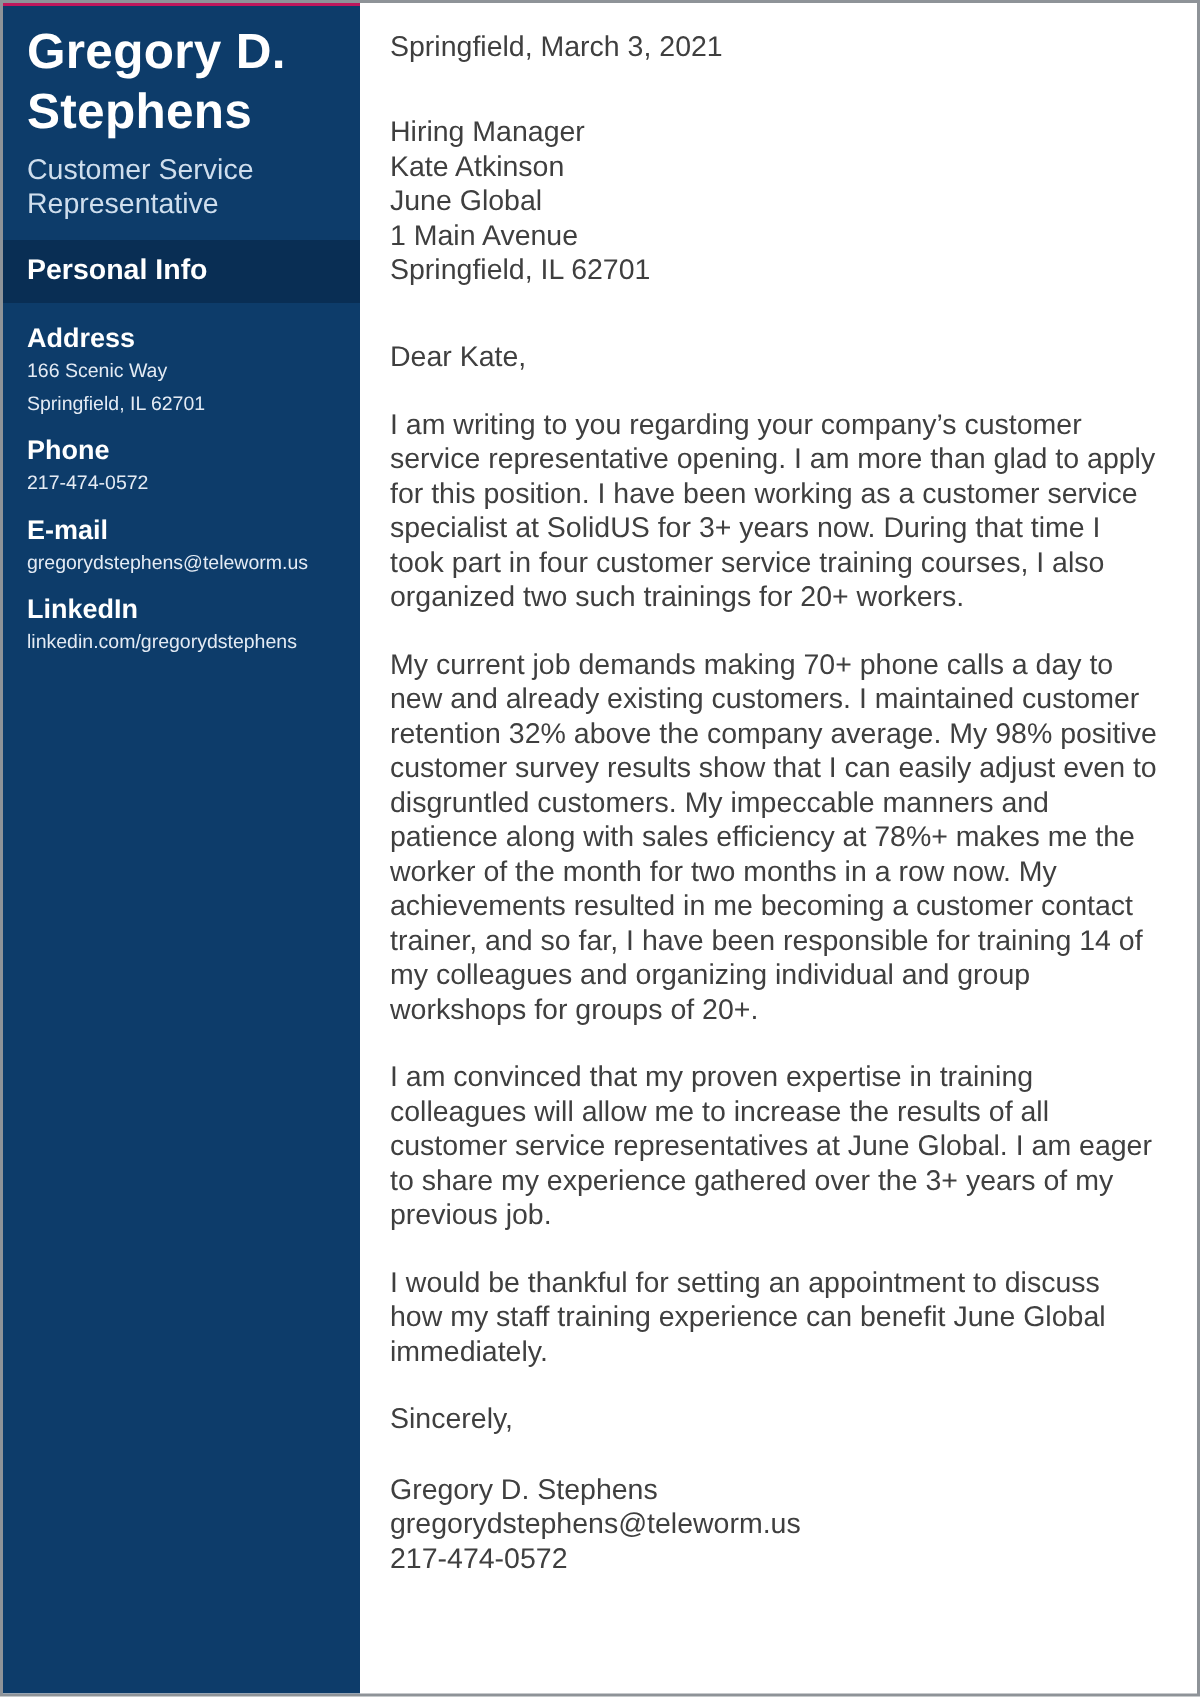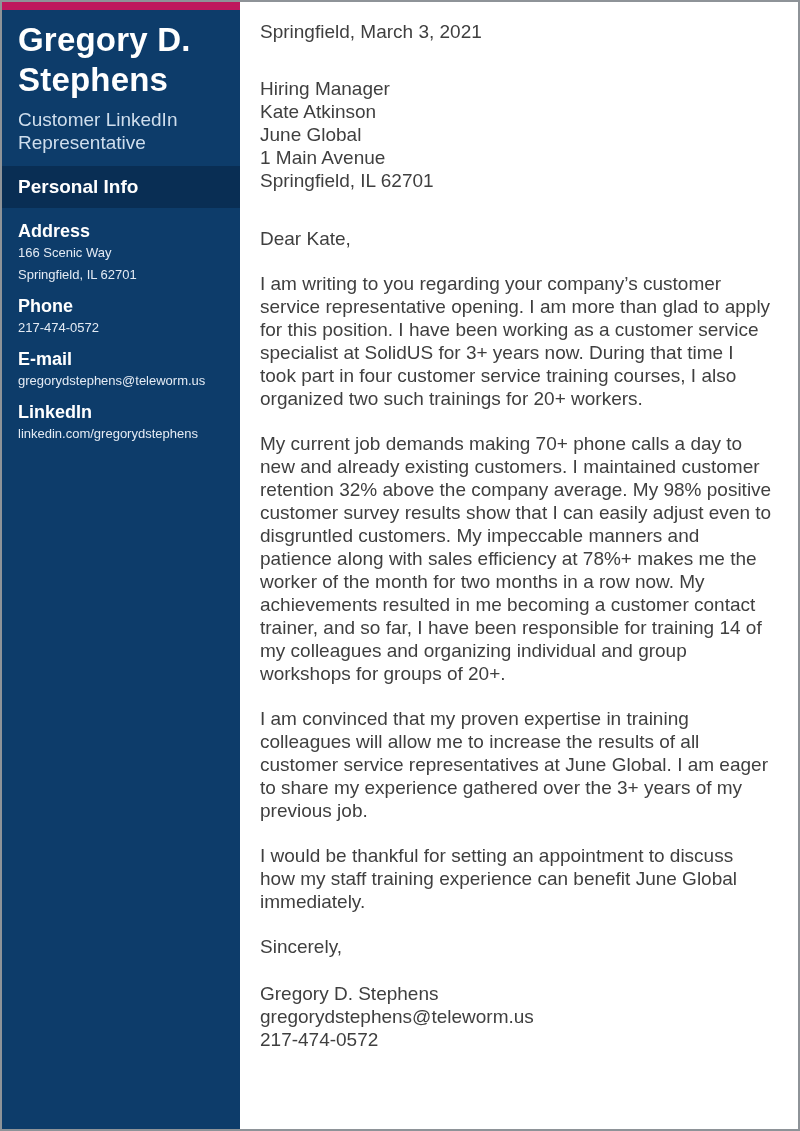--- a/index.html
+++ b/index.html
@@ -15,21 +15,21 @@
     background: #ffffff;
     border: 2px solid #8e9398;
     overflow: hidden;
   }
   
   .sidebar {
     position: absolute;
     left: 0; top: 0; bottom: 0;
     width: 238px;
     background: #0d3c6a;
-    border-top: 8px solid #be185d;
+    border-top: 2px solid #be185d;
     color: #ffffff;
   }
   .sidebar-header {
     padding: 10px 16px 0 16px;
   }
   .person-name {
     font-size: 33px;
     font-weight: bold;
     line-height: 40px;
     color: #ffffff;
@@ -92,21 +92,21 @@
 
 <div class="page">
 
   <aside class="sidebar">
     <div class="sidebar-header">
       <div class="person-name">
         <div>Gregory D.</div>
         <div>Stephens</div>
       </div>
       <div class="person-title">
-        <div>Customer LinkedIn</div>
+        <div>Customer Service</div>
         <div>Representative</div>
       </div>
     </div>
 
     <div class="section-band">
       <span class="heading">Personal Info</span>
     </div>
 
     <div class="sidebar-fields">
       <div class="field-group">

